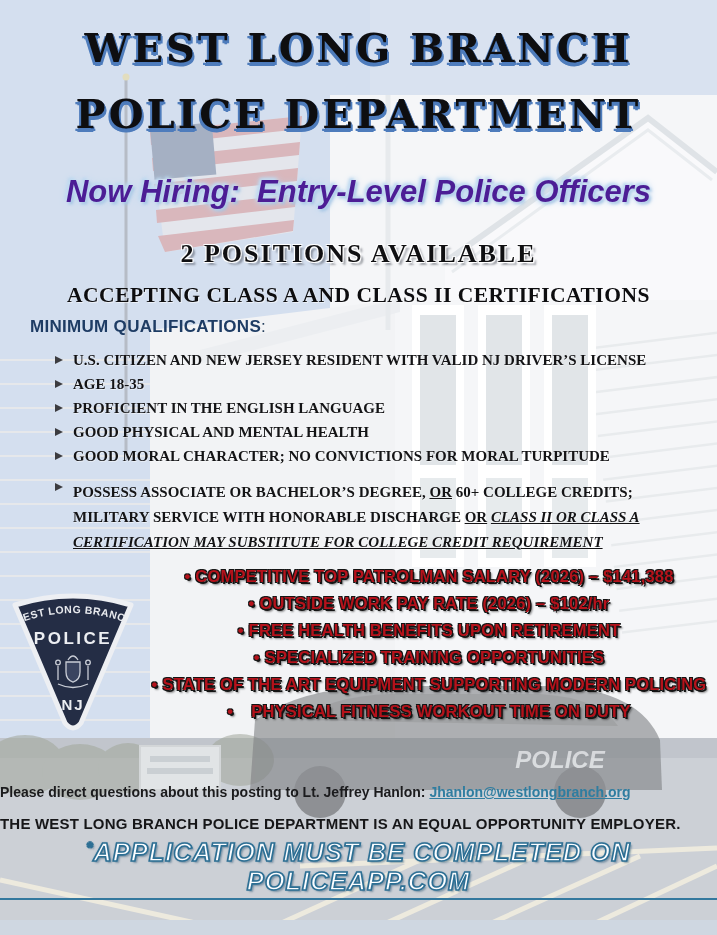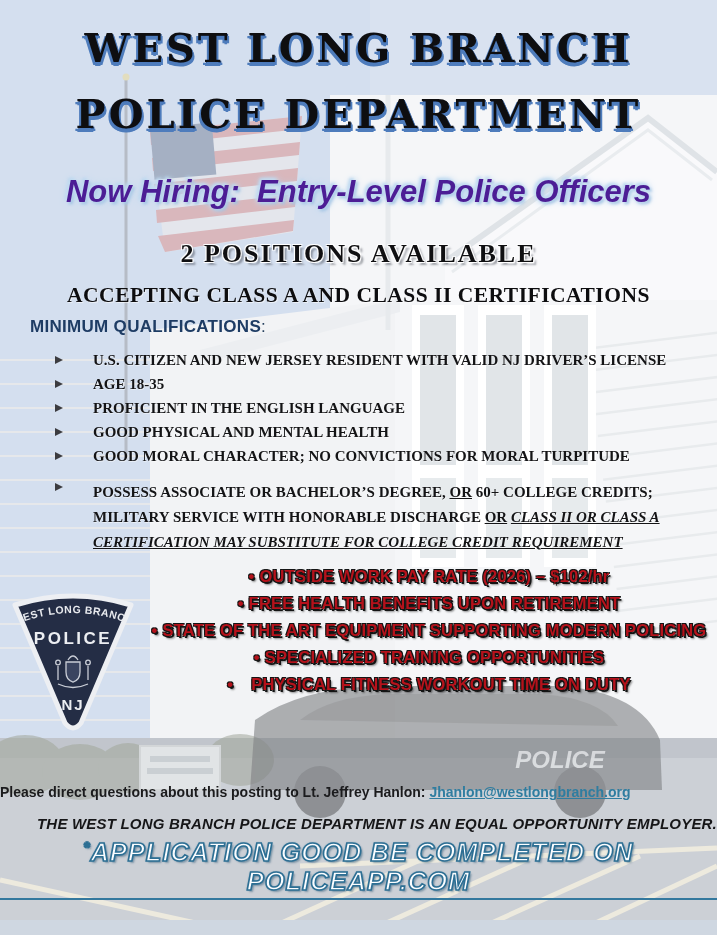--- a/index.html
+++ b/index.html
@@ -32,43 +32,43 @@
   .accepting { position:absolute; top:283px; left:0; width:100%; text-align:center;
     font-family:"Liberation Serif",serif; font-weight:bold; font-size:21.5px; letter-spacing:.5px; color:#0d0d0f;
     text-shadow:1px 1px 0 rgba(255,255,255,.55); }
 
   .qual-head { position:absolute; top:317px; left:30px;
     font-weight:bold; font-size:17px; letter-spacing:.3px; color:#1e3c64; }
   .qual-head .colon { font-weight:normal; color:#27415f; }
 
   .qual-list { position:absolute; top:353px; left:55px; width:615px;
     font-family:"Liberation Serif",serif; font-weight:bold; font-size:15px; color:#141416; }
-  .qual-item { position:relative; padding-left:38px; margin-bottom:8.5px; line-height:15.5px;
+  .qual-item { position:relative; padding-left:18px; margin-bottom:8.5px; line-height:15.5px;
     text-shadow:.5px .5px 0 rgba(255,255,255,.5); }
   .qual-item.multi { line-height:25px; margin-top:15px; }
   .arrow-bullet { position:absolute; left:0; top:3px; width:0; height:0;
     border-left:8px solid #3c3c40; border-top:4.5px solid transparent; border-bottom:4.5px solid transparent; }
   .u { text-decoration:underline; }
   .emph { font-style:italic; text-decoration:underline; }
 
   .patch { position:absolute; top:580px; left:8px; width:130px; height:157px; }
 
   .benefits { position:absolute; top:567px; left:146px; width:566px; text-align:center; }
   .benefit { margin-bottom:8px; font-weight:bold; font-size:16.5px; letter-spacing:.2px; color:#b5121b;
     text-shadow:1.5px 1.5px 0 #141414, -1px -1px 0 #141414, 1px -1px 0 #141414, -1px 1px 0 #141414,
                 2.5px 2.5px 2px rgba(0,0,0,.45); }
   .benefit .dot { margin-right:5px; }
   .benefit:last-child .dot { margin-right:18px; }
 
   .contact { position:absolute; top:784px; left:0; width:100%; 
     font-weight:bold; font-size:14px; color:#1b1b1d; }
   .email-link { color:#2f7da0; text-decoration:underline; cursor:pointer; }
 
-  .eoe { position:absolute; top:815px; left:0; width:100%; text-align:right;
-    font-weight:bold; font-size:15px; letter-spacing:.2px; color:#161618;font-style:italic; }
+  .eoe { position:absolute; top:815px; left:0; width:100%; text-align:left;
+    font-weight:bold; font-size:15px; letter-spacing:.2px; color:#161618; }
 
   .app-note-wrap { position:absolute; top:838px; left:0; width:100%; text-align:center; }
   .app-note { display:inline-block; font-style:italic; font-weight:bold; font-size:25.5px; letter-spacing:1px;
     color:#fbfdff; -webkit-text-stroke:1.6px #2d6f94;
     text-shadow:2px 2px 2px rgba(40,85,115,.45), 0 0 2px #2d6f94;
     border-bottom:2.5px solid #33789e; padding-bottom:2px; }
   .app-note .mark { font-size:15px; vertical-align:9px; }
 </style>
 </head>
 <body>
@@ -234,30 +234,31 @@
             <circle cx="50" cy="82.5" r="2.3"></circle>
           <line x1="80" y1="86" x2="80" y2="100"></line>
             <circle cx="80" cy="82.5" r="2.3"></circle>
           <path d="M50 104 Q65 111 80 104"></path>
         </g>
         <text x="65" y="130" text-anchor="middle" font-family="Liberation Sans, sans-serif" font-size="15" font-weight="bold" letter-spacing="2" fill="#eceef2">NJ</text>
       </svg>
     </div>
 
     <div class="benefits">
+      <div class="benefit"><span class="dot">•</span><span>COMPETITIVE TOP PATROLMAN SALARY (2026) – $141,388</span></div>
       <div class="benefit"><span class="dot">•</span><span>OUTSIDE WORK PAY RATE (2026) – $102/hr</span></div>
       <div class="benefit"><span class="dot">•</span><span>FREE HEALTH BENEFITS UPON RETIREMENT</span></div>
+      <div class="benefit"><span class="dot">•</span><span>SPECIALIZED TRAINING OPPORTUNITIES</span></div>
       <div class="benefit"><span class="dot">•</span><span>STATE OF THE ART EQUIPMENT SUPPORTING MODERN POLICING</span></div>
-      <div class="benefit"><span class="dot">•</span><span>SPECIALIZED TRAINING OPPORTUNITIES</span></div>
       <div class="benefit"><span class="dot">•</span><span>PHYSICAL FITNESS WORKOUT TIME ON DUTY</span></div>
     </div>
 
     <div class="contact">
       <span>Please direct questions about this posting to Lt. Jeffrey Hanlon: </span><a class="email-link">Jhanlon@westlongbranch.org</a>
     </div>
 
     <div class="eoe">THE WEST LONG BRANCH POLICE DEPARTMENT IS AN EQUAL OPPORTUNITY EMPLOYER.</div>
 
     <div class="app-note-wrap">
-      <span class="app-note"><span class="mark">*</span><span>APPLICATION GOOD BE COMPLETED ON POLICEAPP.COM</span></span>
+      <span class="app-note"><span class="mark">*</span><span>APPLICATION MUST BE COMPLETED ON POLICEAPP.COM</span></span>
     </div>
   </div>
 </div>
 
 </body></html>

